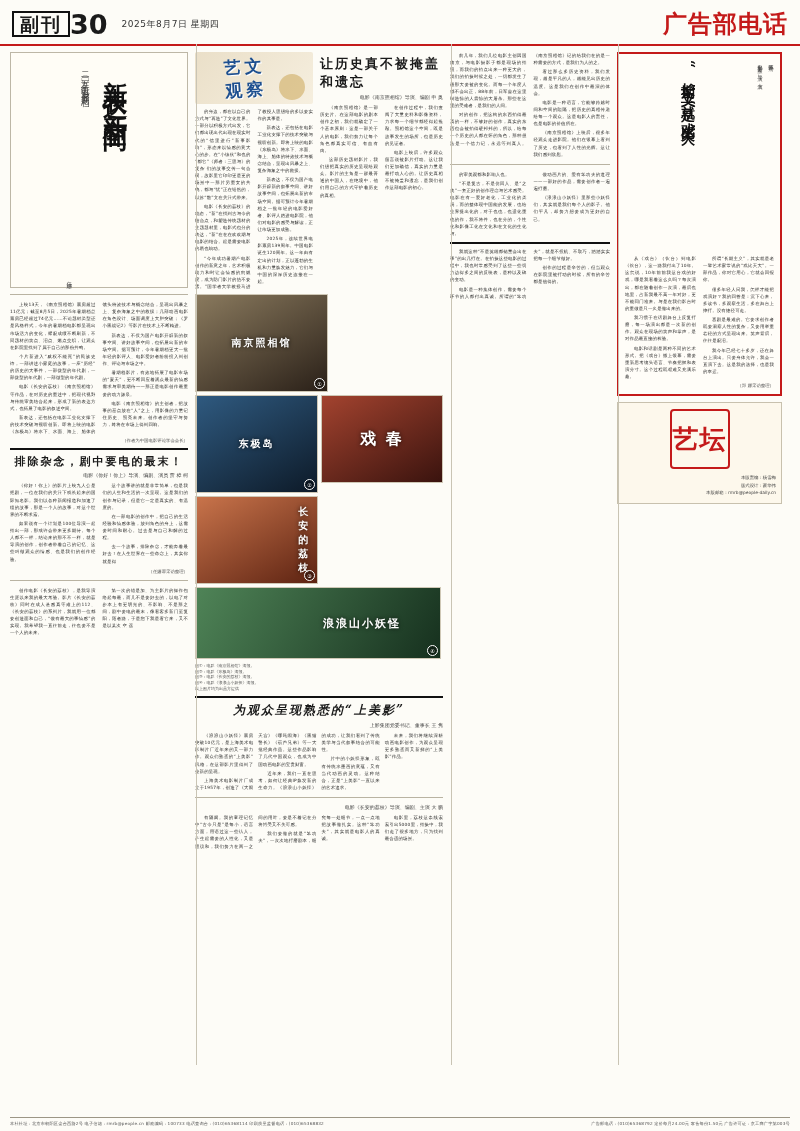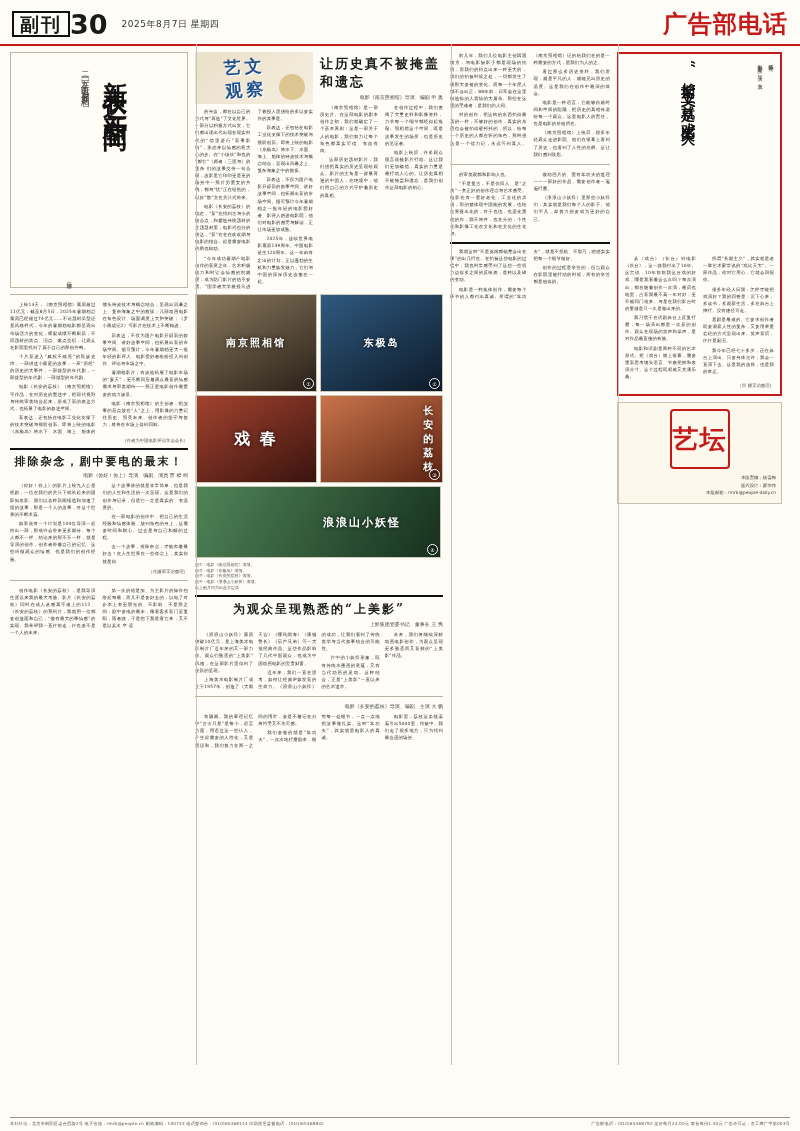--- a/index.html
+++ b/index.html
@@ -64,21 +64,21 @@
   
   .yitan{border:1px solid #c8c1ae;margin-top:6px;padding:6px 5px;background:#fdf8ec;}
   .yitan-badge{width:56px;height:56px;border:2px solid #c41a1a;border-radius:4px;margin:0 auto;display:flex;align-items:center;justify-content:center;color:#c41a1a;font-family:"DejaVu Serif","Liberation Serif",serif;font-size:26px;font-weight:700;letter-spacing:1px;}
   .yitan-info{font-size:4.4px;color:#444;text-align:right;margin-top:5px;line-height:1.7;}
 
   
   .footer{position:absolute;left:10px;right:10px;bottom:5px;border-top:1px solid #9c9686;padding-top:3px;font-size:4.2px;color:#555;display:flex;justify-content:space-between;letter-spacing:.2px;}
 
   .small-ttl{font-family:"DejaVu Serif","Liberation Serif",serif;font-size:11px;font-weight:700;letter-spacing:2px;text-align:center;margin:3px 0;}
   .mid-ttl{font-family:"DejaVu Serif","Liberation Serif",serif;font-size:13px;font-weight:700;letter-spacing:2px;margin:3px 0;}
-  .q-ttl{font-family:"DejaVu Serif","Liberation Serif",serif;font-size:12px;font-weight:700;letter-spacing:2px;text-align:center;margin:3px 0;}
+  .q-ttl{font-family:"DejaVu Serif","Liberation Serif",serif;font-size:12px;font-weight:700;letter-spacing:2px;text-align:center;margin:3px 0;font-style:italic;}
   .sec-rule{height:2px;background:#111;margin:5px 0 4px 0;}
 </style>
 </head>
 <body>
 
 <div class="page">
 
   <div class="masthead">
     <div class="mast-left">
       <div class="mast-box">副刊</div>
@@ -158,21 +158,21 @@
           <div class="body-text cols-2">
             <p>《南京照相馆》是一部历史片。在这部电影的剧本创作之初，我们就确定了一个基本原则：这是一部关于人的电影，我们努力让每个角色都真实可信、有血有肉。</p>
             <p>这部历史题材影片，我们想把真实的历史呈现给观众。影片的主角是一群最普通的中国人，在绝境中，他们用自己的方式守护着历史的真相。</p>
             <p>在创作过程中，我们查阅了大量史料和影像资料，力求每一个细节都经得起推敲。照相馆这个空间，既是故事发生的场所，也是历史的见证者。</p>
             <p>电影上映后，许多观众留言说被影片打动。这让我们更加确信，真实的力量是最打动人心的。让历史真相不被掩盖和遗忘，是我们创作这部电影的初心。</p>
           </div>
         </div>
       </div>
 
       <div class="grid-posters">
-        <div class="poster" style="width:120px;height:96px;background:linear-gradient(150deg,#8a7a5e,#2a2018);">
+        <div class="poster" style="width:120px;height:96px;background:linear-gradient(150deg,#8a7a5e,#2a2018);padding-left:11px;">
           <div class="ph-title h" style="font-size:10px;">南京照相馆</div>
           <div class="num-badge">①</div>
         </div>
         <div class="poster" style="width:121px;height:96px;background:linear-gradient(150deg,#2f5a80,#0d1a28);text-align:center;">
           <div class="ph-title h" style="font-size:10px;">东极岛</div>
           <div class="num-badge">②</div>
         </div>
         <div class="poster" style="width:120px;height:86px;background:linear-gradient(150deg,#a3432f,#3a130e);">
           <div class="ph-title h" style="font-size:16px;">戏 春</div>
         </div>

